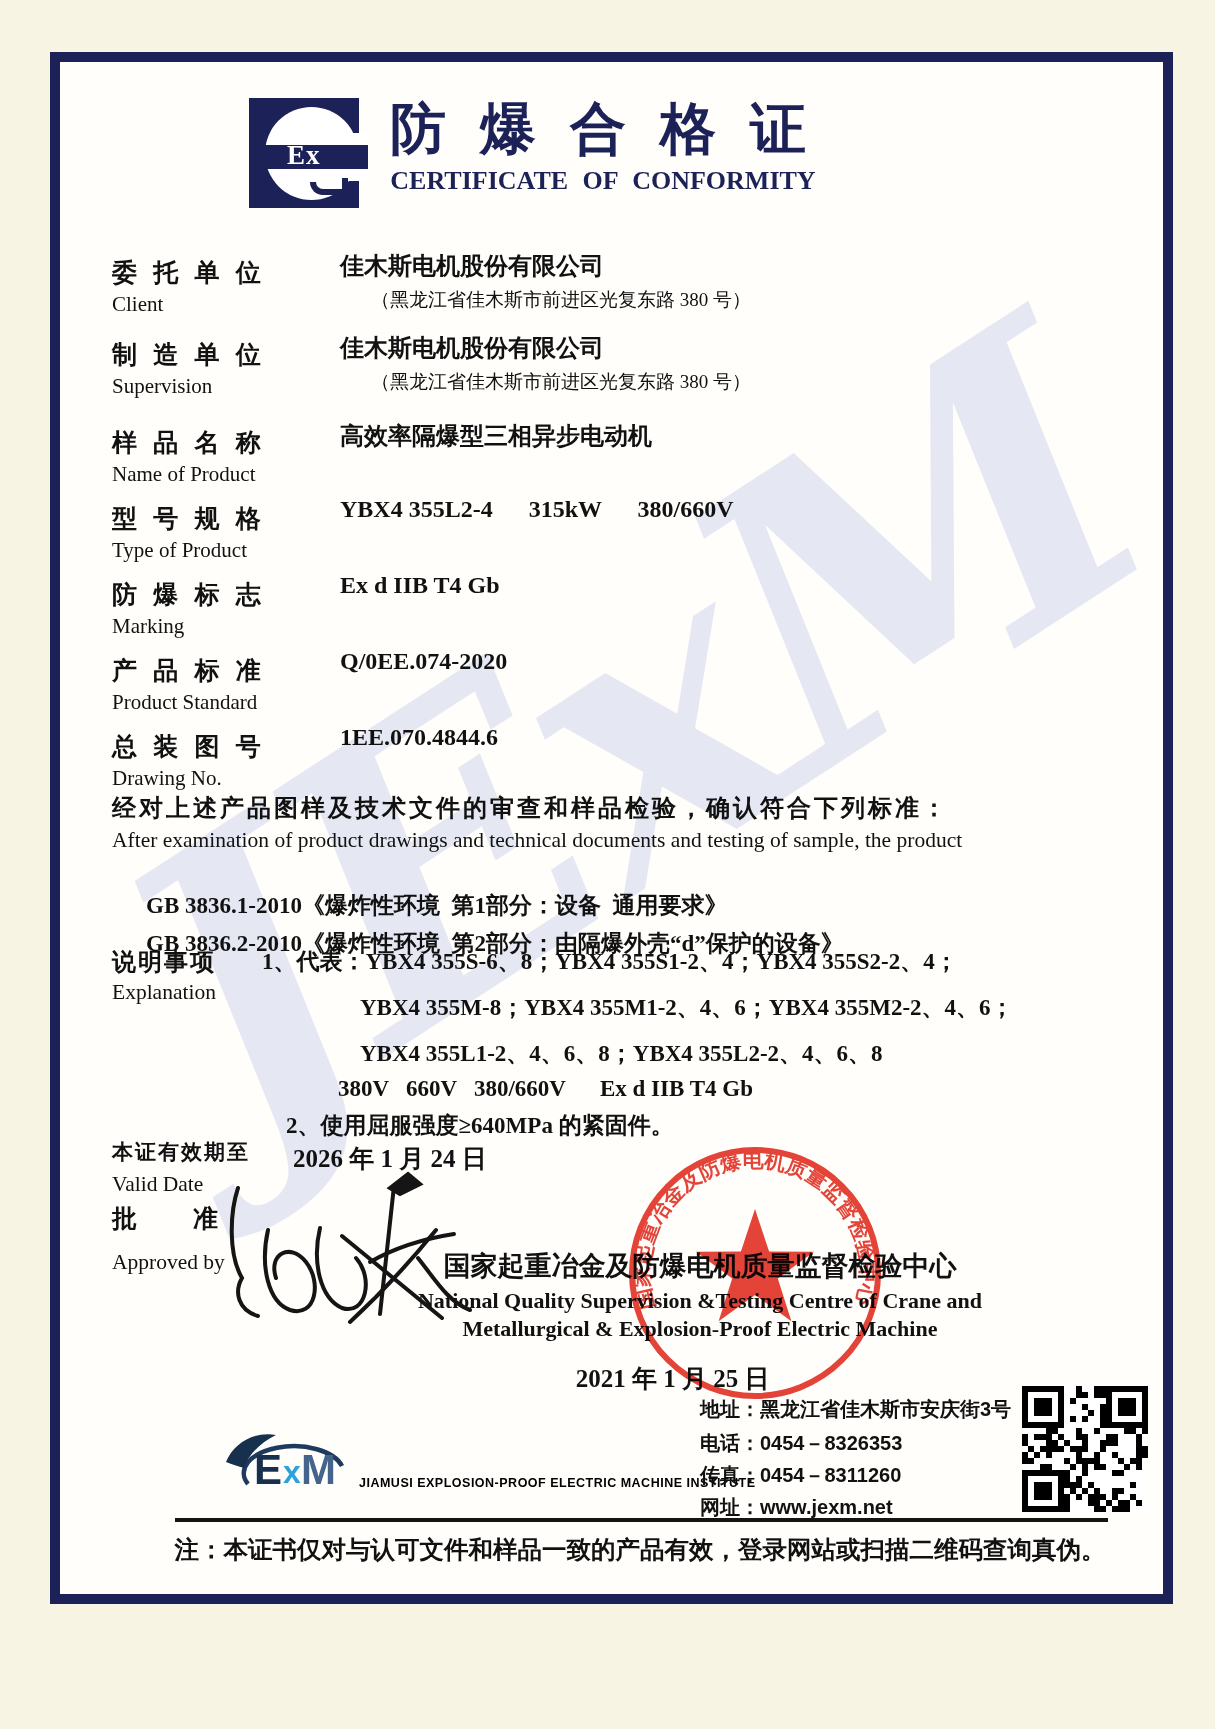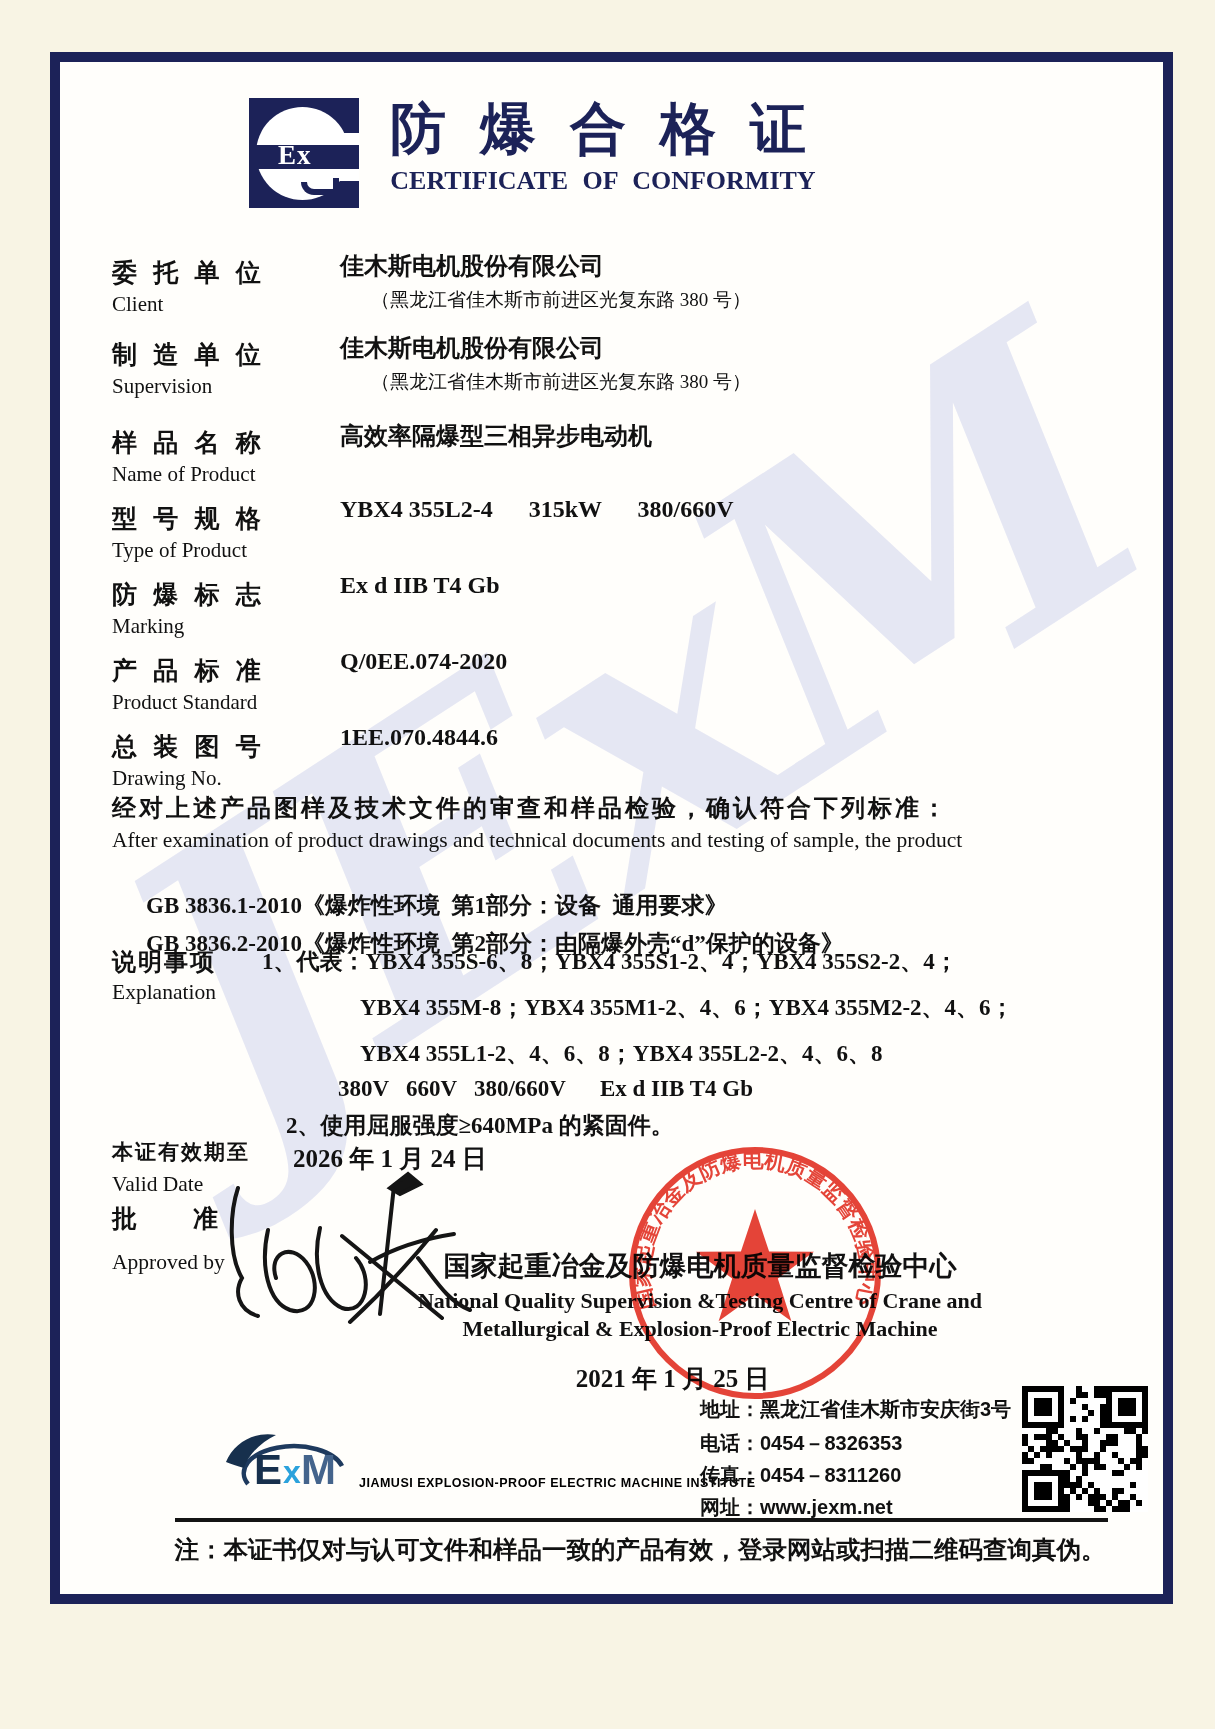--- a/index.html
+++ b/index.html
@@ -9,21 +9,21 @@
   .frame{position:absolute;left:50px;top:52px;width:1123px;height:1552px;
          border:10px solid #1c2258;background:#fffefb;box-sizing:border-box;z-index:0;}
   .watermark{position:absolute;left:80px;top:540px;width:1100px;text-align:center;
              font-size:390px;font-style:italic;font-weight:bold;
              font-family:"DejaVu Serif","Liberation Serif",serif;
              color:#cdd1ec;opacity:.5;transform:rotate(-33deg);z-index:1;letter-spacing:-12px;line-height:1;}
   .content{position:absolute;left:0;top:0;width:1215px;height:1729px;z-index:2;}
 
   
   .exlogo{left:249px;top:98px;width:110px;height:110px;background:#1c2258;}
-  .exlogo div,.exlogo span{position:absolute;}
+  .exlogo div,.exlogo span{position:absolute;margin-left:9px;}
   .ex-circle{left:7px;top:9px;width:93px;height:93px;background:#fff;border-radius:50%;}
   .ex-band{left:0;top:47px;width:110px;height:24px;background:#1c2258;}
   .ex-slot1{left:56px;top:35px;width:54px;height:12px;background:#fff;}
   .ex-slot2{left:56px;top:71px;width:54px;height:12px;background:#fff;}
   .ex-text{left:29px;top:42px;color:#fff;font-weight:bold;font-size:27px;letter-spacing:1px;}
   .ex-hook{left:52px;top:84px;width:32px;height:13px;border-bottom:6px solid #1c2258;
            border-left:6px solid #1c2258;border-bottom-left-radius:14px;box-sizing:border-box;}
   .ex-hook-nub{left:84px;top:80px;width:6px;height:12px;background:#1c2258;}
 
   .title{left:368px;top:92px;width:470px;text-align:center;color:#1c2258;

